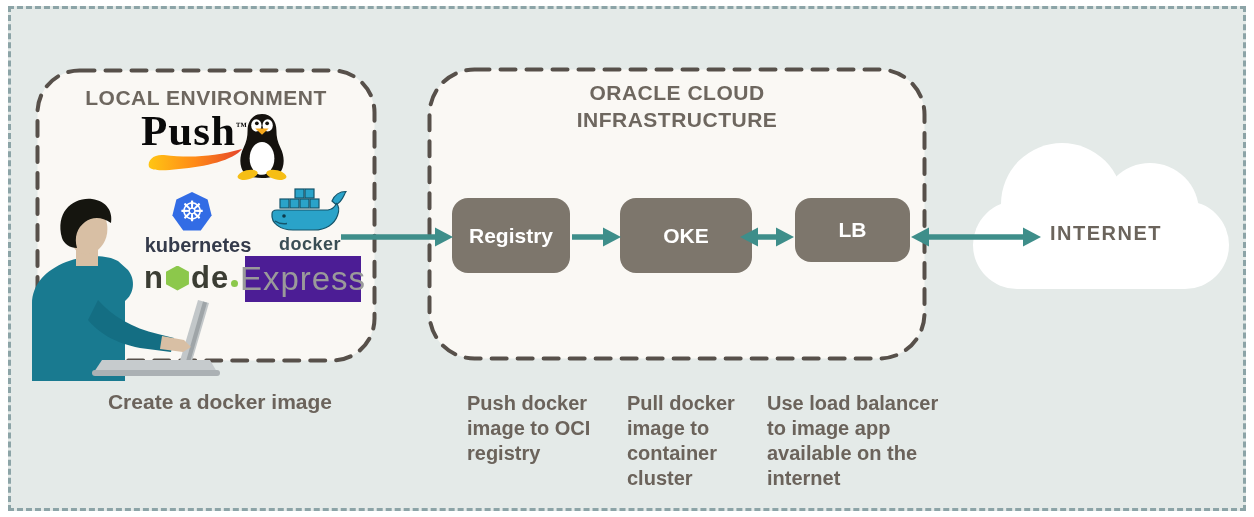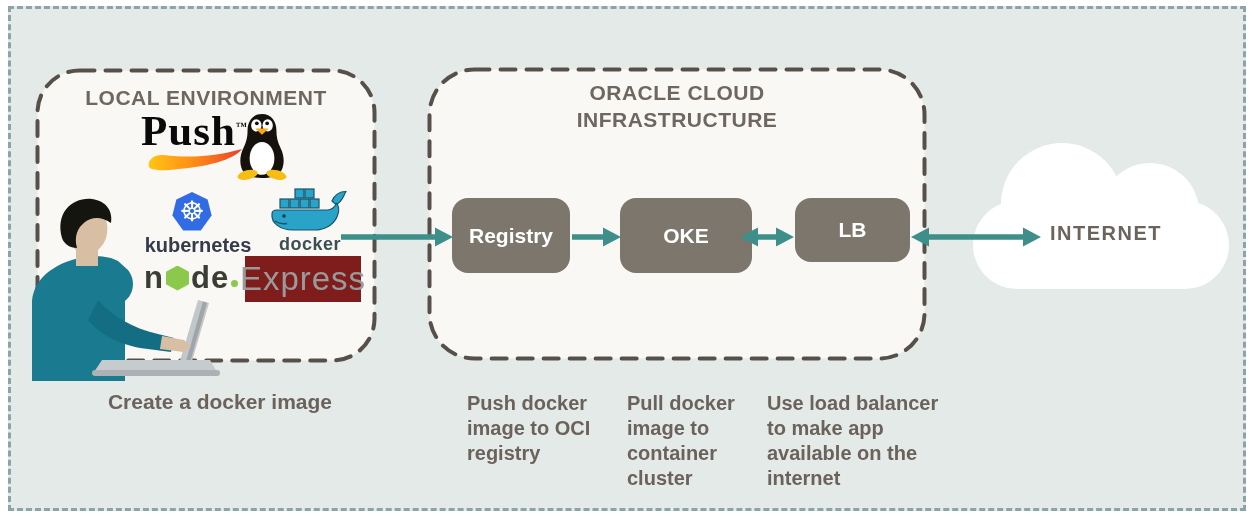--- a/index.html
+++ b/index.html
@@ -32,21 +32,21 @@
                font-size:18px;font-weight:700;color:#3A4E55;letter-spacing:.5px;}
   .node-logo{position:absolute;left:109px;top:192px;height:36px;display:flex;align-items:center;
              font-size:31px;font-weight:700;color:#3B3D33;letter-spacing:1px;}
   .node-hex{display:inline-block;width:23px;height:25px;margin:0 2px;background:#8CC84B;
             clip-path:polygon(50% 0,100% 25%,100% 75%,50% 100%,0 75%,0 25%);}
   .node-dot{display:inline-block;width:7px;height:7px;border-radius:50%;background:#8CC84B;
             margin:10px 3px 0 2px;}
   .node-js{display:inline-block;width:22px;height:22px;border-radius:50%;
            border:2px solid #8CC84B;color:#8CC84B;font-size:11px;font-weight:700;
            text-align:center;line-height:22px;margin-left:3px;}
-  .express-chip{position:absolute;left:210px;top:188px;width:116px;height:46px;background:#7f1d1d;
+  .express-chip{position:absolute;left:210px;top:188px;width:116px;height:46px;background:#4c1d95;
                 display:flex;align-items:center;justify-content:center;}
   .express-word{font-size:33px;font-weight:400;color:#9A9A9A;letter-spacing:1px;}
   .person{position:absolute;left:12px;top:196px;width:220px;height:185px;z-index:5;}
   .cap-main{position:absolute;left:100px;top:390px;width:240px;text-align:center;
             font-size:21px;font-weight:700;color:#6B635B;}
 
   
   .oci{left:427px;top:67px;width:500px;height:294px;}
   .oci .panel-title{top:12px;line-height:27px;}
   .nodebox{position:absolute;background:#7D766C;border-radius:16px;
@@ -176,21 +176,21 @@
   </div>
 
   <div class="caption c0 pre">Push docker
 image to OCI
 registry</div>
   <div class="caption c1 pre">Pull docker
 image to
 container
 cluster</div>
   <div class="caption c2 pre">Use load balancer
-to make app
+to image app
 available on the
 internet</div>
 
   <div class="cloud">
     <div class="b1"></div>
       <div class="b2"></div>
       <div class="base"></div>
   </div>
   <div class="internet-label">INTERNET</div>
 

